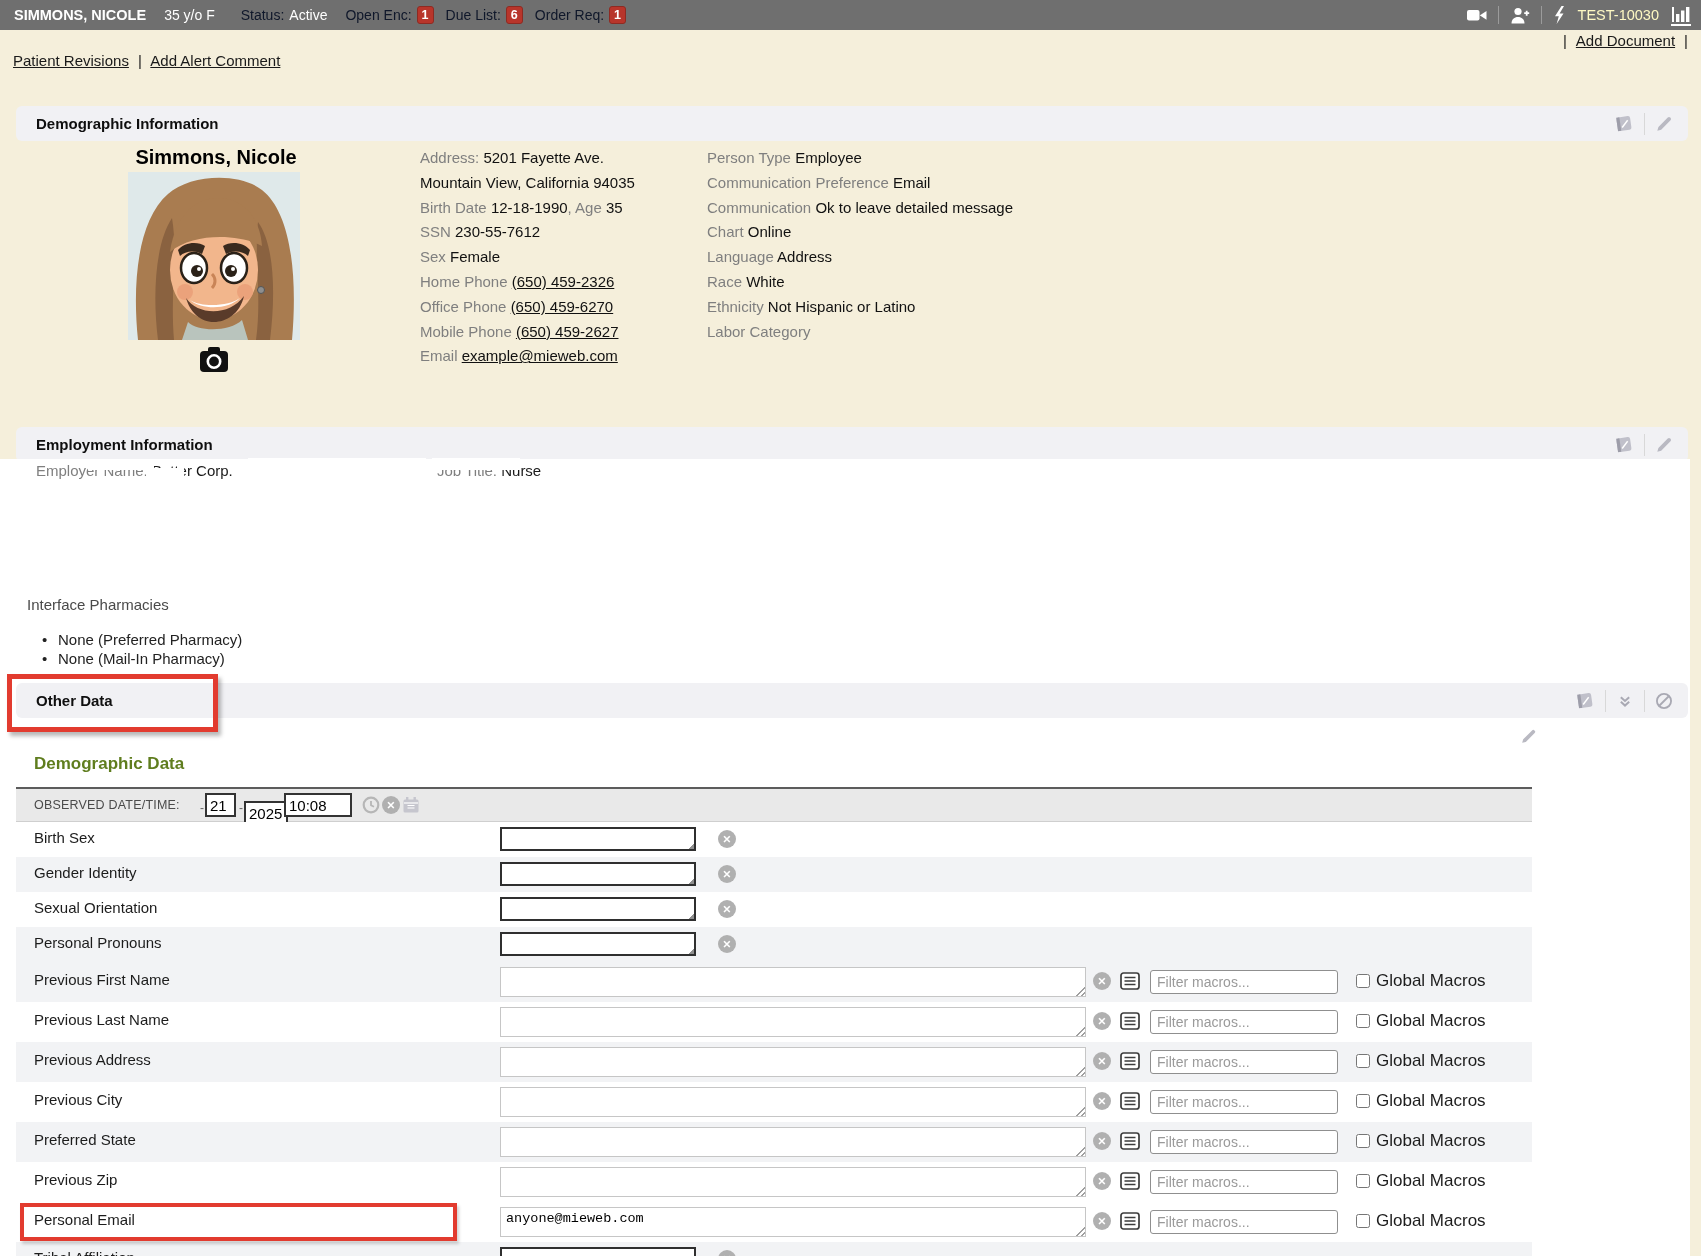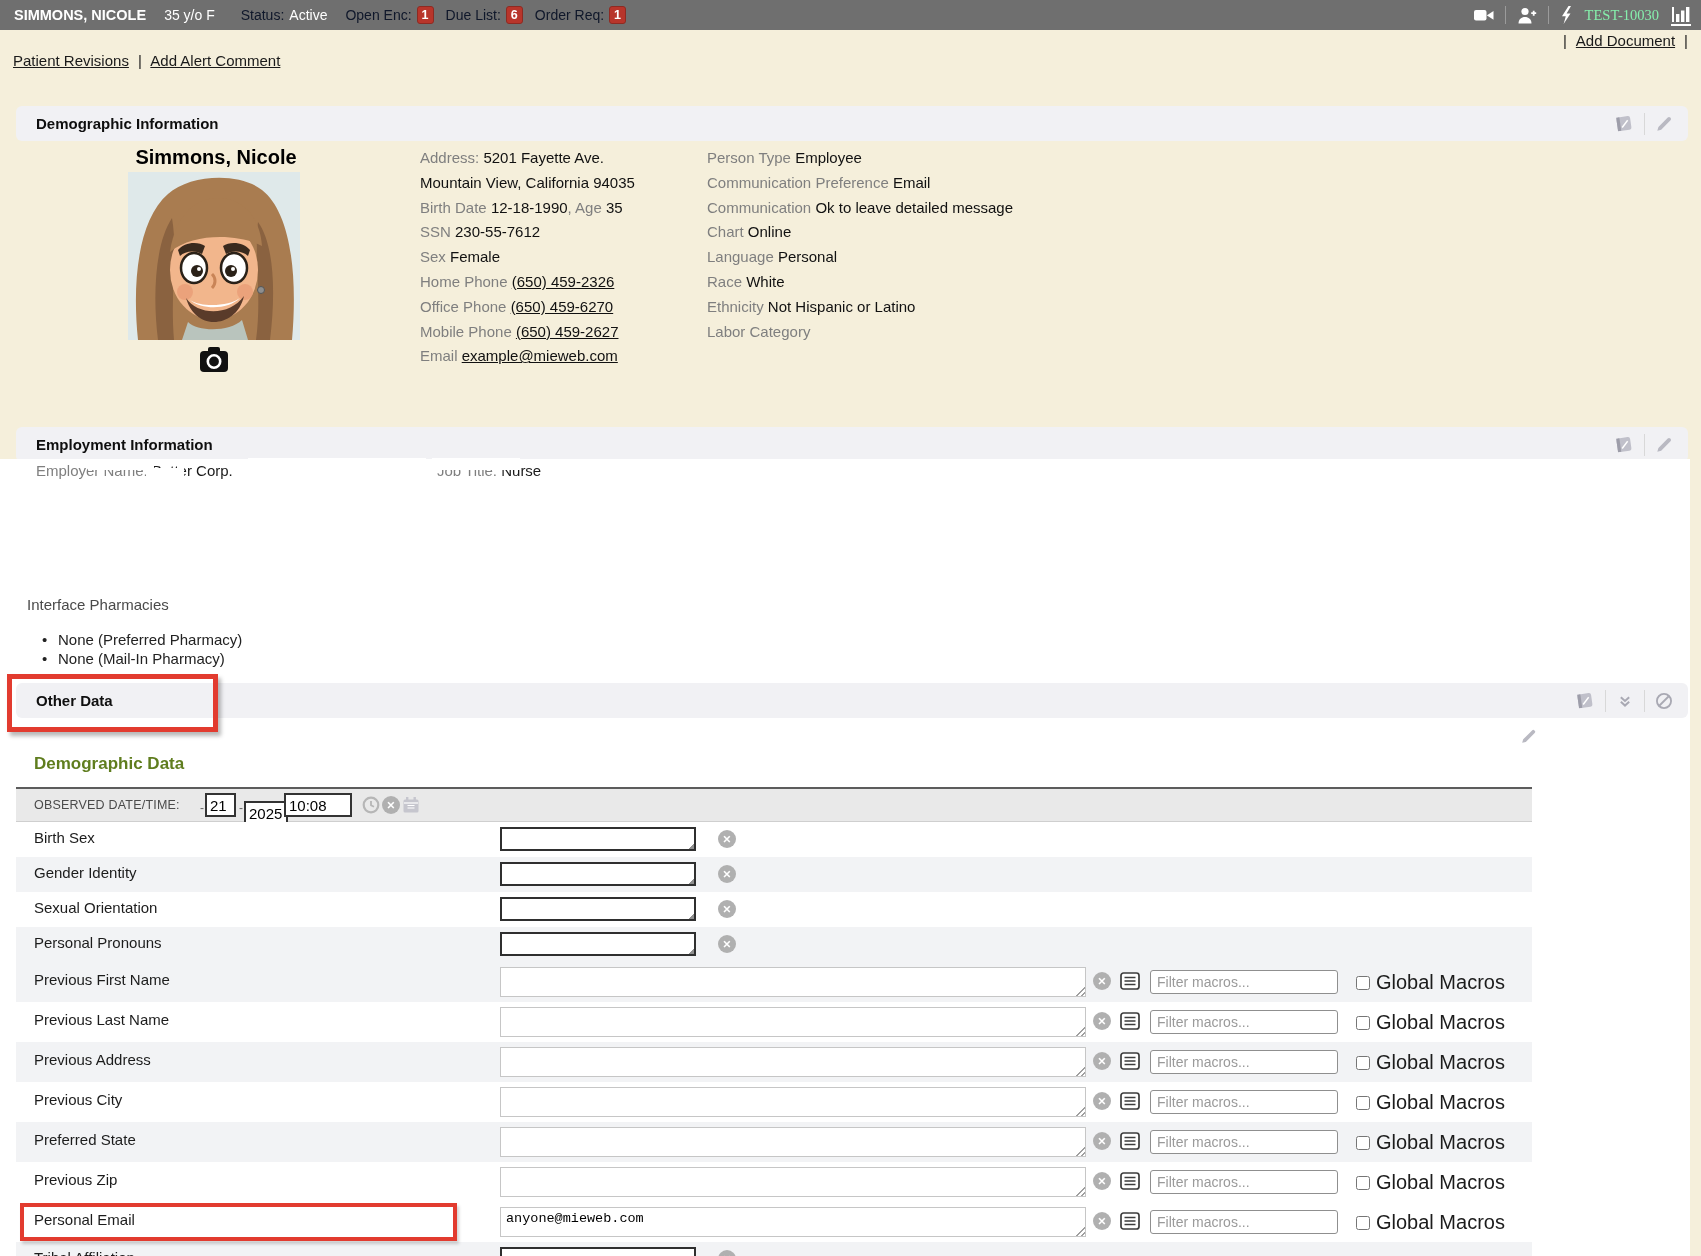--- a/index.html
+++ b/index.html
@@ -12,21 +12,21 @@
   .tb-left { position:absolute; left:14px; top:0; height:30px; display:flex; align-items:center; white-space:nowrap; }
   .tb-name { color:#fff; font-weight:bold; font-size:14.5px; margin-right:18px; }
   .tb-agesex { color:#fff; font-size:14px; margin-right:26px; }
   .tb-lbl { color:#0f172a; font-size:14px; margin-right:5px; }
   .tb-val { color:#fff; font-size:14px; margin-right:18px; }
   .badge { display:inline-flex; align-items:center; justify-content:center; min-width:17px; height:18px; padding:0 3px;
            background:#b8352b; border:1px solid #8e2a22; border-radius:3px; color:#fff; font-size:12.5px; font-weight:bold; margin-right:12px; }
   .tb-right { position:absolute; right:10px; top:0; height:30px; display:flex; align-items:center; }
   .tb-sep { width:1px; height:18px; background:#9b9b9b; margin:0 10px; }
   .tb-ico { display:inline-flex; align-items:center; }
-  .tb-chartid { color:#86efac; font-size:14.5px; margin:0 12px 0 12px;font-family:Liberation Serif, serif; }
+  .tb-chartid { color:#fef9c3; font-size:14.5px; margin:0 12px 0 12px; }
   .tb-chart-ico { border-bottom:2px solid #fff; padding-bottom:1px; }
 
   
   .adddoc { position:absolute; top:32px; right:8px; font-size:15px; color:#1a1a1a; }
   .adddoc .link { margin:0 4px; }
   .crumbs { position:absolute; top:52px; left:13px; font-size:15px; }
   .link { color:#1a1a1a; text-decoration:underline; cursor:pointer; }
   .pipe { color:#1a1a1a; margin:0 5px; }
 
   
@@ -86,21 +86,21 @@
               background:linear-gradient(315deg, transparent 2px, #9f9f9f 2px 3.5px, transparent 3.5px 5.5px, #9f9f9f 5.5px 7px, transparent 7px) no-repeat bottom right/10px 10px, #fff;
               font-size:13px; padding:3px 5px; font-family:"Liberation Sans",sans-serif; }
   .ta-input.mono { font-family:"Liberation Mono", monospace; font-size:13.5px; }
   .x-ta { left:1077px; }
   .macro-list-icon { position:absolute; left:1104px; top:10px; width:20px; height:18px; cursor:pointer; }
   .filter-input { position:absolute; left:1134px; top:8px; width:188px; height:24px; border:1px solid #8f8f8f; border-radius:3px;
                   font-size:14px; padding:0 6px; color:#333; font-family:"Liberation Sans",sans-serif; }
   .filter-input::placeholder { color:#9a9a9a; }
   .gm { position:absolute; left:1340px; top:9px; display:flex; align-items:center; }
   .gm-check { width:14px; height:14px; margin-right:6px; }
-  .gm-label { font-size:20px; color:#1c1c1c; }
+  .gm-label { font-size:17px; color:#1c1c1c; }
 
   
   .red-box { position:absolute; border:5px solid #e23b2f; z-index:40; }
   #redbox-otherdata { left:7px; top:674px; width:211px; height:58px; box-shadow:3px 4px 4px rgba(0,0,0,.28); }
   #redbox-email { left:20px; top:1203px; width:437px; height:38px; border-width:4px; box-shadow:2px 3px 3px rgba(0,0,0,.18); }
 
   svg { display:block; }
 </style>
 </head>
 <body>
@@ -229,21 +229,21 @@
       <div class="info-line"><span class="lbl">Home Phone </span><span class="val link">(650) 459-2326</span></div>
       <div class="info-line"><span class="lbl">Office Phone </span><span class="val link">(650) 459-6270</span></div>
       <div class="info-line"><span class="lbl">Mobile Phone </span><span class="val link">(650) 459-2627</span></div>
       <div class="info-line"><span class="lbl">Email </span><span class="val link">example@mieweb.com</span></div>
     </div>
   <div class="info-col" id="right-col">
       <div class="info-line"><span class="lbl">Person Type </span><span class="val">Employee</span></div>
       <div class="info-line"><span class="lbl">Communication Preference </span><span class="val">Email</span></div>
       <div class="info-line"><span class="lbl">Communication </span><span class="val">Ok to leave detailed message</span></div>
       <div class="info-line"><span class="lbl">Chart </span><span class="val">Online</span></div>
-      <div class="info-line"><span class="lbl">Language </span><span class="val">Personal</span></div>
+      <div class="info-line"><span class="lbl">Language </span><span class="val">Address</span></div>
       <div class="info-line"><span class="lbl">Race </span><span class="val">White</span></div>
       <div class="info-line"><span class="lbl">Ethnicity </span><span class="val">Not Hispanic or Latino</span></div>
       <div class="info-line"><span class="lbl">Labor Category</span></div>
     </div>
 
   <div class="sec-bar" style="top:427px;">
     <span class="sec-title">Employment Information</span>
     <span class="sec-icons">
       <span>
         <svg width="22" height="22" viewBox="0 0 24 24">

